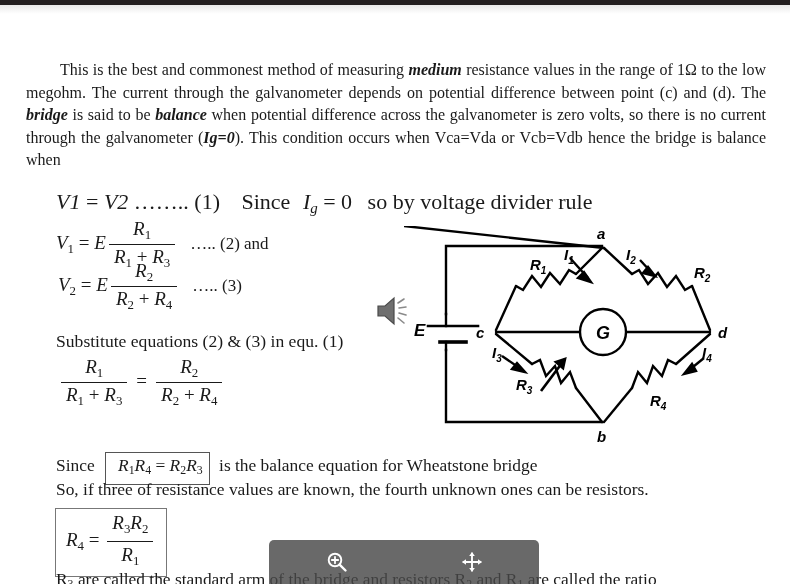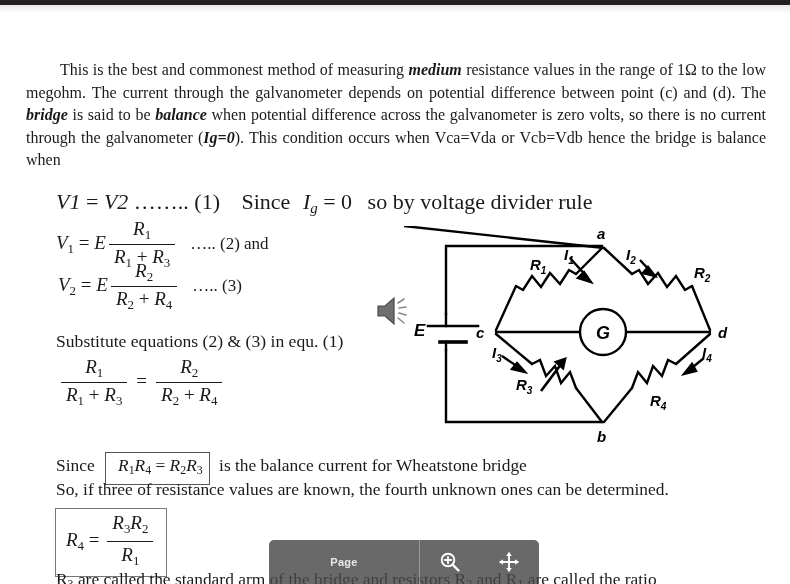--- a/index.html
+++ b/index.html
@@ -223,41 +223,38 @@
         <text x="298" y="132">I<tspan font-size="10" dy="4">4</tspan></text>
       </g>
     </svg>
   </div>
 
   <div id="bottom">
 
     <div class="bline" style="left:0px;top:0px;">
       <span>Since</span>
       <span style="display:inline-block;width:6px;"></span><span class="boxed"><span class="mi">R</span><span class="subn">1</span><span class="mi">R</span><span class="subn">4</span><span> = </span><span class="mi">R</span><span class="subn">2</span><span class="mi">R</span><span class="subn">3</span></span>
-      <span style="display:inline-block;width:5px;"></span><span>is the balance current for Wheatstone bridge</span>
-    </div>
-
-    <div class="bline" style="left:0px;top:26px;">So, if three of resistance values are known, the fourth unknown ones can be determined.</div>
+      <span style="display:inline-block;width:5px;"></span><span>is the balance equation for Wheatstone bridge</span>
+    </div>
+
+    <div class="bline" style="left:0px;top:26px;">So, if three of resistance values are known, the fourth unknown ones can be resistors.</div>
 
     <div class="bline" style="left:-1px;top:56px;font-size:19px;">
       <span class="boxed2"><span class="mi">R</span><span class="subn">4</span><span> = </span><span class="frac"><span class="num"><span class="mi">R</span><span class="subn">3</span><span class="mi">R</span><span class="subn">2</span></span><span class="den"><span class="mi">R</span><span class="subn">1</span></span></span></span>
     </div>
 
     <div class="bline" style="left:0px;top:116px;">
       <span>R</span><span class="subn">3</span><span> are called the standard arm of the bridge and resistors R</span><span class="subn">2</span><span> and R</span><span class="subn">1</span><span> are called the ratio</span>
     </div>
 
   </div>
 
 </div>
 
 <div id="toolbar">
-  <div class="tb-left">
-    <span class="page-label">Page</span>
-  </div>
   <div class="tb-right">
     <span class="tb-icon">
       <svg width="22" height="22" viewBox="0 0 22 22">
         <circle cx="9" cy="9" r="6.3" fill="none" stroke="#ffffff" stroke-width="1.9"></circle>
         <line x1="13.6" y1="13.6" x2="19.5" y2="19.5" stroke="#ffffff" stroke-width="2.4" stroke-linecap="round"></line>
         <line x1="5.8" y1="9" x2="12.2" y2="9" stroke="#ffffff" stroke-width="1.8" stroke-linecap="round"></line>
         <line x1="9" y1="5.8" x2="9" y2="12.2" stroke="#ffffff" stroke-width="1.8" stroke-linecap="round"></line>
       </svg>
     </span>
     <span class="tb-icon">

